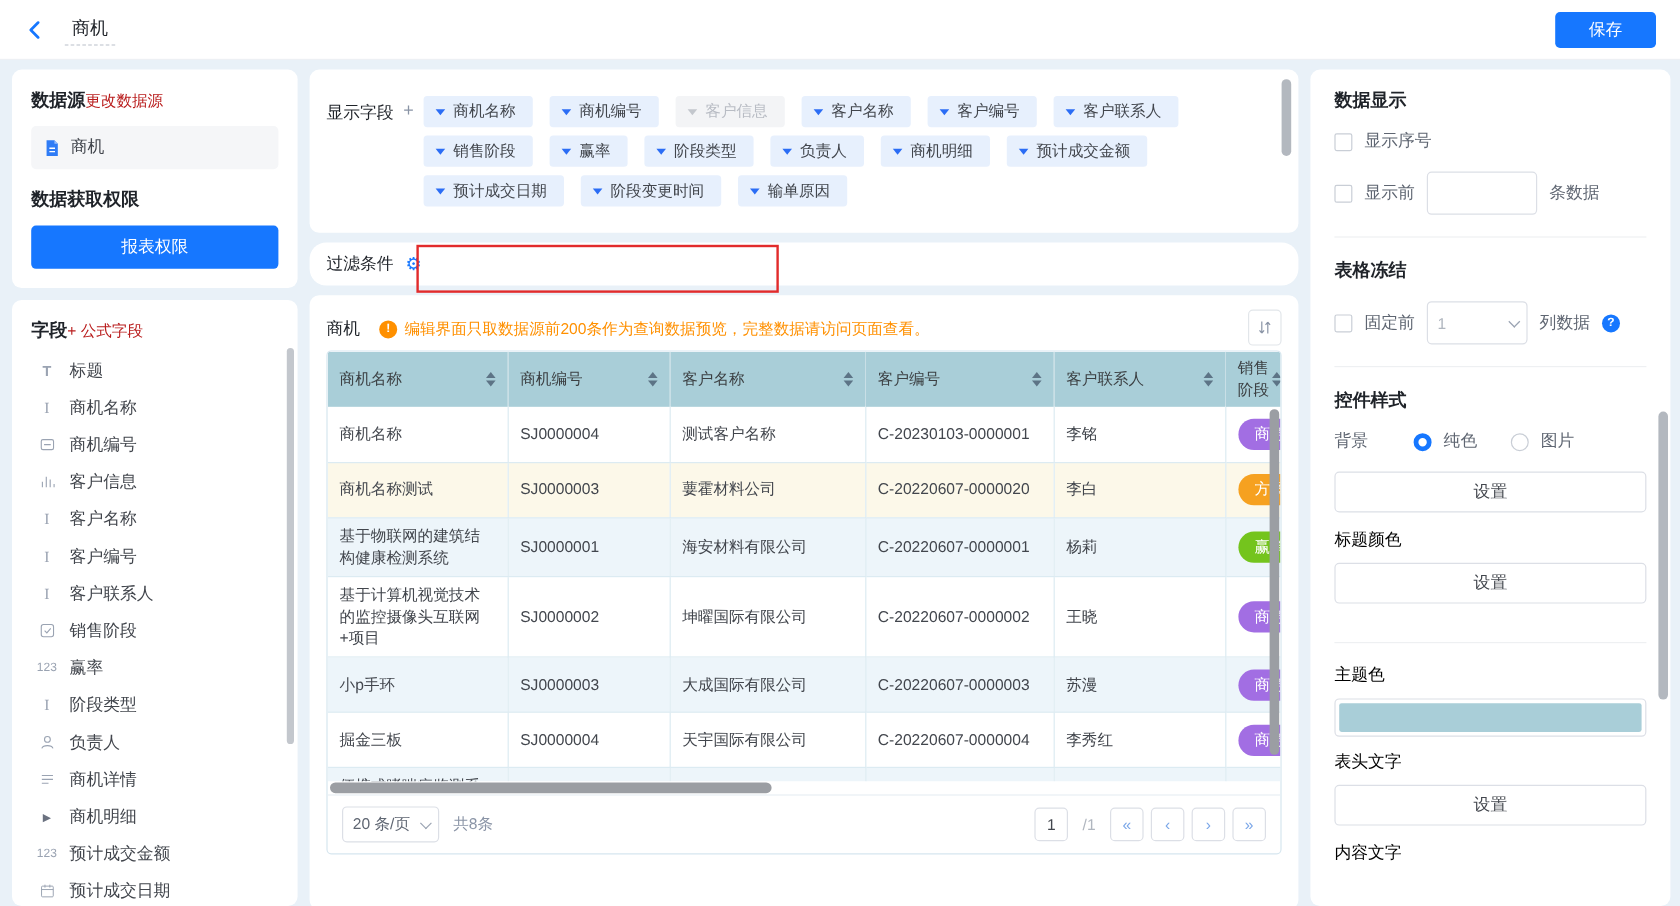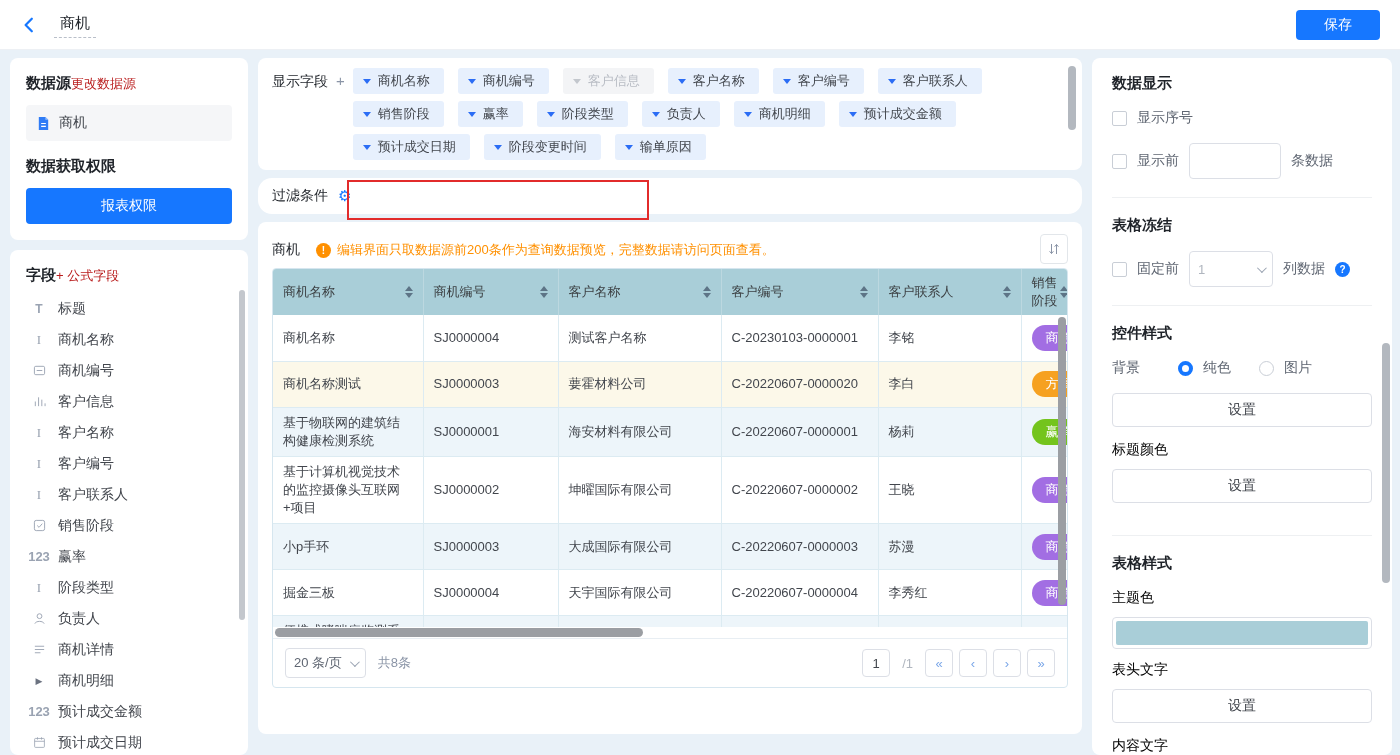--- a/index.html
+++ b/index.html
@@ -24,27 +24,27 @@
   .link { color:#b91c1c; font-size:13px; cursor:pointer; }
   .ds-item { margin-top:12px; background:#f5f6f8; border-radius:4px; height:36px; display:flex; align-items:center; gap:8px; padding:0 10px; font-size:14px; }
   .perm-head { margin-top:16px; }
   .perm-btn { margin-top:12px; width:100%; height:36px; background:#1677ff; color:#fff; border:none; border-radius:4px; font-size:14px; cursor:pointer; }
   .fields-card { flex:1; padding:16px 12px 0 16px; position:relative; overflow:hidden; }
   .fields-head { padding-right:4px; margin-bottom:8px; }
   .field-list { list-style:none; }
   .field-list li { display:flex; align-items:center; gap:10px; height:31px; font-size:14px; color:#42464d; cursor:pointer; padding-left:4px; }
   .ficon { width:18px; display:inline-flex; justify-content:center; align-items:center; color:#9aa3b2; font-size:12px; flex:none; }
   .ficon .serifI { font-family:"Liberation Serif",serif; font-size:13px; }
-  .ficon .num { font-size:13px; letter-spacing:0;font-weight:bold; }
+  .ficon .num { font-size:10px; letter-spacing:0; }
   .vscroll { position:absolute; background:#c3c7cd; border-radius:4px; }
   .fields-scroll { right:3px; top:40px; width:6px; height:330px; }
 
   
   .mid-col { flex:1; min-width:0; display:flex; flex-direction:column; gap:8px; }
-  .chips-card { padding:10px 14px; position:relative; flex:none; }
+  .chips-card { padding:22px 14px; position:relative; flex:none; }
   .chips-flex { display:flex; gap:8px; }
   .chips-label { font-size:14px; color:#1f2329; padding-top:5px; white-space:nowrap; }
   .chips-plus { color:#8a94a6; font-size:15px; padding-top:4px; cursor:pointer; }
   .chips-wrap { flex:1; display:flex; flex-wrap:wrap; column-gap:14px; row-gap:7px; padding-right:24px; }
   .chip { display:inline-flex; align-items:center; gap:7px; background:#e7f0fd; border-radius:3px; padding:5px 14px 5px 10px; font-size:13px; color:#42464d; cursor:pointer; white-space:nowrap; height:26px; }
   .chip .tri { width:0; height:0; border-left:4px solid transparent; border-right:4px solid transparent; border-top:5px solid #2b6df5; }
   .chip.disabled { background:#f3f4f6; color:#b8bcc4; }
   .chip.disabled .tri { border-top-color:#c3c7cd; }
   .chips-scroll { right:6px; top:8px; width:8px; height:64px; background:#b3b8bf; }
 
@@ -534,21 +534,20 @@
         <span class="bg-label">背景</span>
         <span class="radio on"></span>
         <span class="radio-lbl">纯色</span>
         <span class="radio off"></span>
         <span>图片</span>
       </div>
       <button class="set-btn">设置</button>
       <div class="sub-label">标题颜色</div>
       <button class="set-btn">设置</button>
       <hr class="divider">
-      <div class="r-sec-title">表格样式</div>
       <div class="sub-label">主题色</div>
       <div class="swatch-box">
         <div class="swatch" id="theme-swatch" style="background: rgb(169, 206, 216);"></div>
       </div>
       <div class="sub-label">表头文字</div>
       <button class="set-btn">设置</button>
       <div class="sub-label">内容文字</div>
       
       
       

